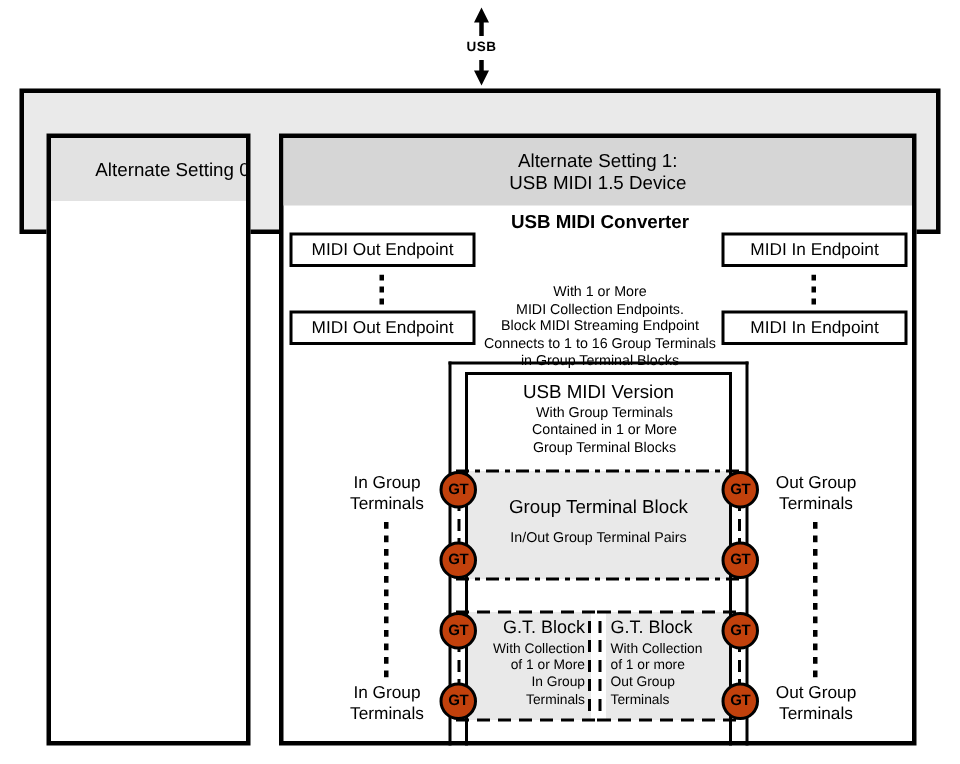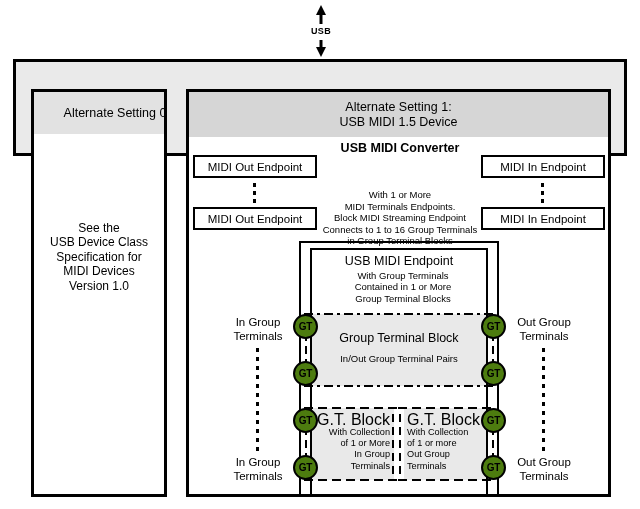--- a/index.html
+++ b/index.html
@@ -30,34 +30,34 @@
   
   .vdots{background-image:linear-gradient(#000 50%,transparent 0);
          background-size:3px 8px;width:3px;}
   .fn-title{font-size:12.5px;}
   .fn-sub{font-size:9.5px;line-height:11.4px;}
 
   
   .gtb{background:#e9e9e9;}
   .gtb-title{font-size:12.5px;}
   .gtb-sub{font-size:9.5px;line-height:11.4px;}
-  .gtb2-title{font-size:16px;}
+  .gtb2-title{font-size:12px;}
   .gtb2-sub{font-size:9.2px;line-height:11.2px;}
 
   
   .dashdot-h{height:2px;
     background-image:repeating-linear-gradient(to right,#000 0 9px,transparent 9px 13px,#000 13px 16px,transparent 16px 20px);}
   .dash-h{height:2px;
     background-image:repeating-linear-gradient(to right,#000 0 9px,transparent 9px 14px);}
   .dash-v{width:2px;
     background-image:repeating-linear-gradient(to bottom,#000 0 8px,transparent 8px 13px);}
 
   
   .gt{width:25px;height:25px;border:2px solid #000;border-radius:50%;
-      background:#4d7c0f;font-size:10px;font-weight:bold;letter-spacing:-.2px;}
+      background:#c2410c;font-size:10px;font-weight:bold;letter-spacing:-.2px;}
 
   
   .side-lbl{font-size:11.5px;line-height:13.5px;text-align:center;}
   .side-dots{width:3px;background-image:linear-gradient(#000 48%,transparent 0);
              background-size:3px 9px;}
 </style>
 </head>
 <body>
 
 <div id="stage">
@@ -70,39 +70,32 @@
   </svg>
   <div class="abs ctr usb-label" style="left:301px;top:25px;width:40px;height:12px;">USB</div>
 
   <div class="abs frame-outer" style="left:13px;top:59px;width:614px;height:97px;"></div>
 
   <div class="abs frame-box" style="left:31px;top:89px;width:136px;height:408px;"></div>
   <div class="abs band-0" style="left:34px;top:92px;width:130px;height:42px;"></div>
   <div class="abs title-alt ctr" style="left:50px;top:94px;width:130px;height:38px;flex-direction:column;">
     <span>Alternate Setting 0</span>
   </div>
-  <div class="abs left-note ctr" style="left:34px;top:219px;width:130px;height:76px;flex-direction:column;">
-    <span>See the</span>
-    <span>USB Device Class</span>
-    <span>Specification for</span>
-    <span>MIDI Devices</span>
-    <span>Version 1.0</span>
-  </div>
 
   <div class="abs frame-box" style="left:186px;top:89px;width:425px;height:408px;"></div>
   <div class="abs band-1" style="left:189px;top:92px;width:419px;height:45px;"></div>
   <div class="abs title-alt ctr" style="left:189px;top:95px;width:419px;height:40px;flex-direction:column;">
     <span>Alternate Setting 1:</span>
     <span>USB MIDI 1.5 Device</span>
   </div>
 
   <div class="abs ctr conv-title" style="left:300px;top:140px;width:200px;height:16px;">USB MIDI Converter</div>
   <div class="abs ctr conv-sub" style="left:296px;top:156px;width:208px;height:60px;flex-direction:column;margin-top:32px;">
     <span>With 1 or More</span>
-    <span>MIDI Terminals Endpoints.</span>
+    <span>MIDI Collection Endpoints.</span>
     <span>Block MIDI Streaming Endpoint</span>
     <span>Connects to 1 to 16 Group Terminals</span>
     <span>in Group Terminal Blocks</span>
   </div>
 
   <div class="abs ep ctr" style="left:193px;top:155px;width:124px;height:23px;">MIDI Out Endpoint</div>
   <div class="abs vdots" style="left:253px;top:183px;height:22px;"></div>
   <div class="abs ep ctr" style="left:193px;top:207px;width:124px;height:23px;">MIDI Out Endpoint</div>
 
   <div class="abs ep ctr" style="left:481px;top:155px;width:124px;height:23px;">MIDI In Endpoint</div>
@@ -110,21 +103,21 @@
   <div class="abs ep ctr" style="left:481px;top:207px;width:124px;height:23px;">MIDI In Endpoint</div>
 
   <div class="abs" style="left:299px;top:241px;width:2px;height:256px;background:#000;"></div>
   <div class="abs" style="left:299px;top:241px;width:200px;height:2px;background:#000;"></div>
   <div class="abs" style="left:497px;top:241px;width:2px;height:256px;background:#000;"></div>
 
   <div class="abs" style="left:310px;top:248px;width:2px;height:249px;background:#000;"></div>
   <div class="abs" style="left:310px;top:248px;width:178px;height:2px;background:#000;"></div>
   <div class="abs" style="left:486px;top:248px;width:2px;height:249px;background:#000;"></div>
 
-  <div class="abs ctr fn-title" style="left:312px;top:253px;width:174px;height:16px;">USB MIDI Endpoint</div>
+  <div class="abs ctr fn-title" style="left:312px;top:253px;width:174px;height:16px;">USB MIDI Version</div>
   <div class="abs ctr fn-sub" style="left:312px;top:269px;width:182px;height:36px;flex-direction:column;">
     <span>With Group Terminals</span>
     <span>Contained in 1 or More</span>
     <span>Group Terminal Blocks</span>
   </div>
 
   <div class="abs gtb" style="left:312px;top:314px;width:174px;height:72px;"></div>
   <div class="abs dashdot-h" style="left:304px;top:313px;width:190px;"></div>
   <div class="abs dashdot-h" style="left:304px;top:385px;width:190px;"></div>
   <div class="abs dash-v" style="left:305px;top:320px;height:60px;"></div>

